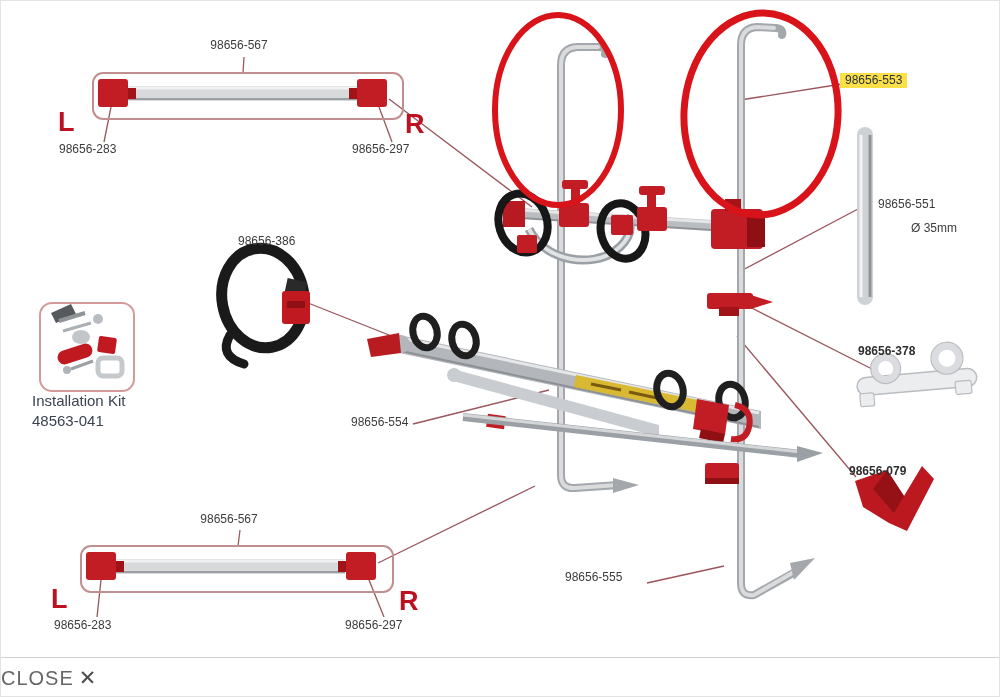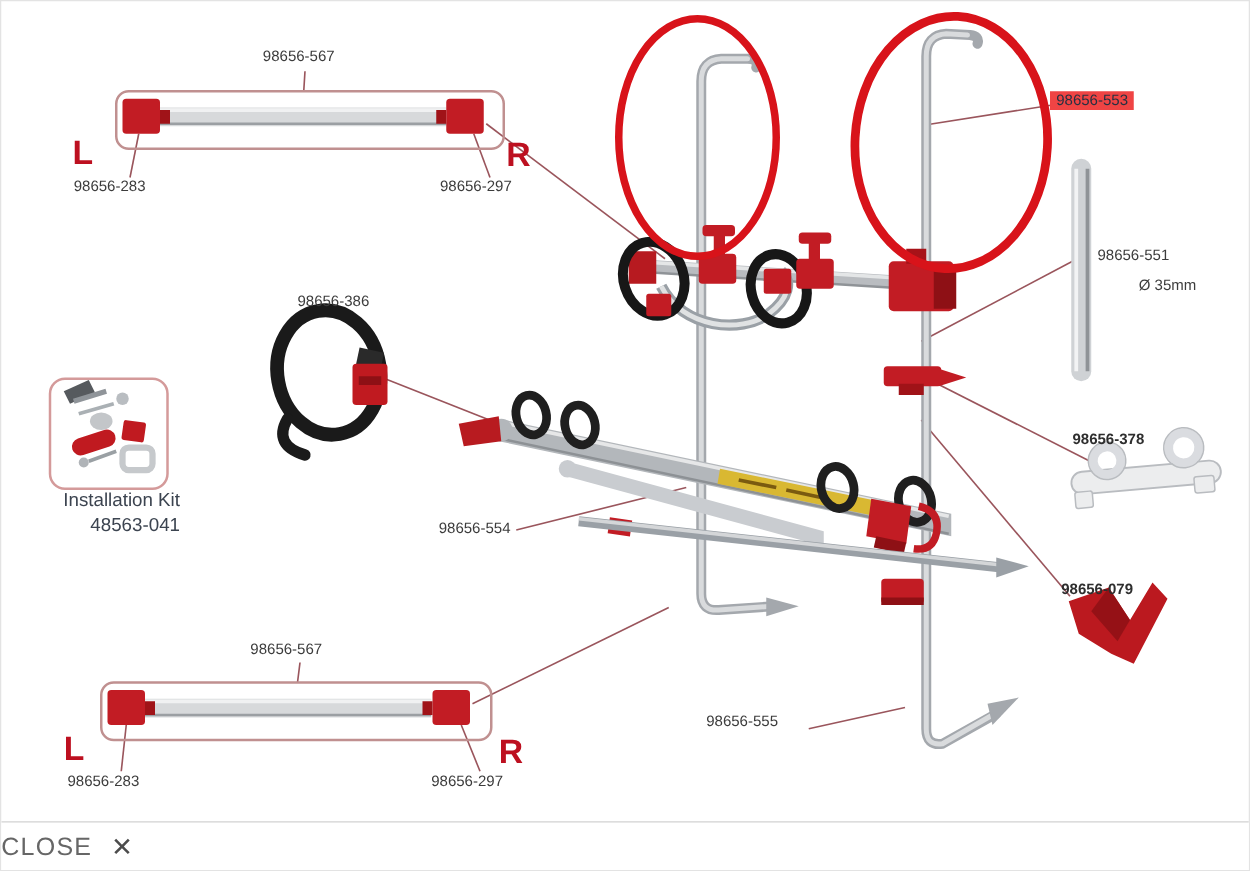--- a/index.html
+++ b/index.html
@@ -2,27 +2,27 @@
 <html><head>
 <meta charset="utf-8">
 <style>
   html,body{margin:0;padding:0;background:#ffffff;}
   #stage{position:relative;width:1000px;height:697px;background:#ffffff;overflow:hidden;
          font-family:"Liberation Sans","DejaVu Sans",sans-serif;border:1px solid #e3e3e3;box-sizing:border-box;}
   svg{position:absolute;left:0;top:0;}
   .lbl{position:absolute;font-size:12px;color:#3c3c3c;white-space:nowrap;line-height:1.1;}
   .lbl.center{text-align:center;}
   .lr{position:absolute;font-size:27px;font-weight:700;color:#bd1020;white-space:nowrap;}
-  .hl{background:#ef4444;color:#273142;padding:1px 5px;}
+  .hl{background:#fde047;color:#273142;padding:1px 5px;}
   .bold-ul{font-weight:700;color:#2e2e2e;}
-  .kit-txt{position:absolute;width:112px;text-align:right;font-size:15px;color:#3c4450;}
+  .kit-txt{position:absolute;width:112px;text-align:left;font-size:15px;color:#3c4450;}
   #footer{position:absolute;left:0;top:656px;width:1000px;height:41px;background:#ffffff;
           border-top:1px solid #d2d2d2;display:flex;align-items:center;justify-content:space-between;box-sizing:border-box;}
   #footer .title{font-size:17px;font-weight:700;color:#7a7a7a;margin-left:9px;}
-  .close-btn{display:flex;align-items:center;gap:15px;margin-right:32px;cursor:pointer;}
+  .close-btn{display:flex;align-items:center;gap:5px;margin-right:32px;cursor:pointer;}
   .close-btn .cl{font-size:20px;color:#666;letter-spacing:1px;}
   .close-btn .x{font-size:21px;font-weight:900;color:#4c4c4c;}
 </style>
 </head>
 <body>
 
 <div id="stage">
 
 <svg width="1000" height="656" viewBox="0 0 1000 656">
 

